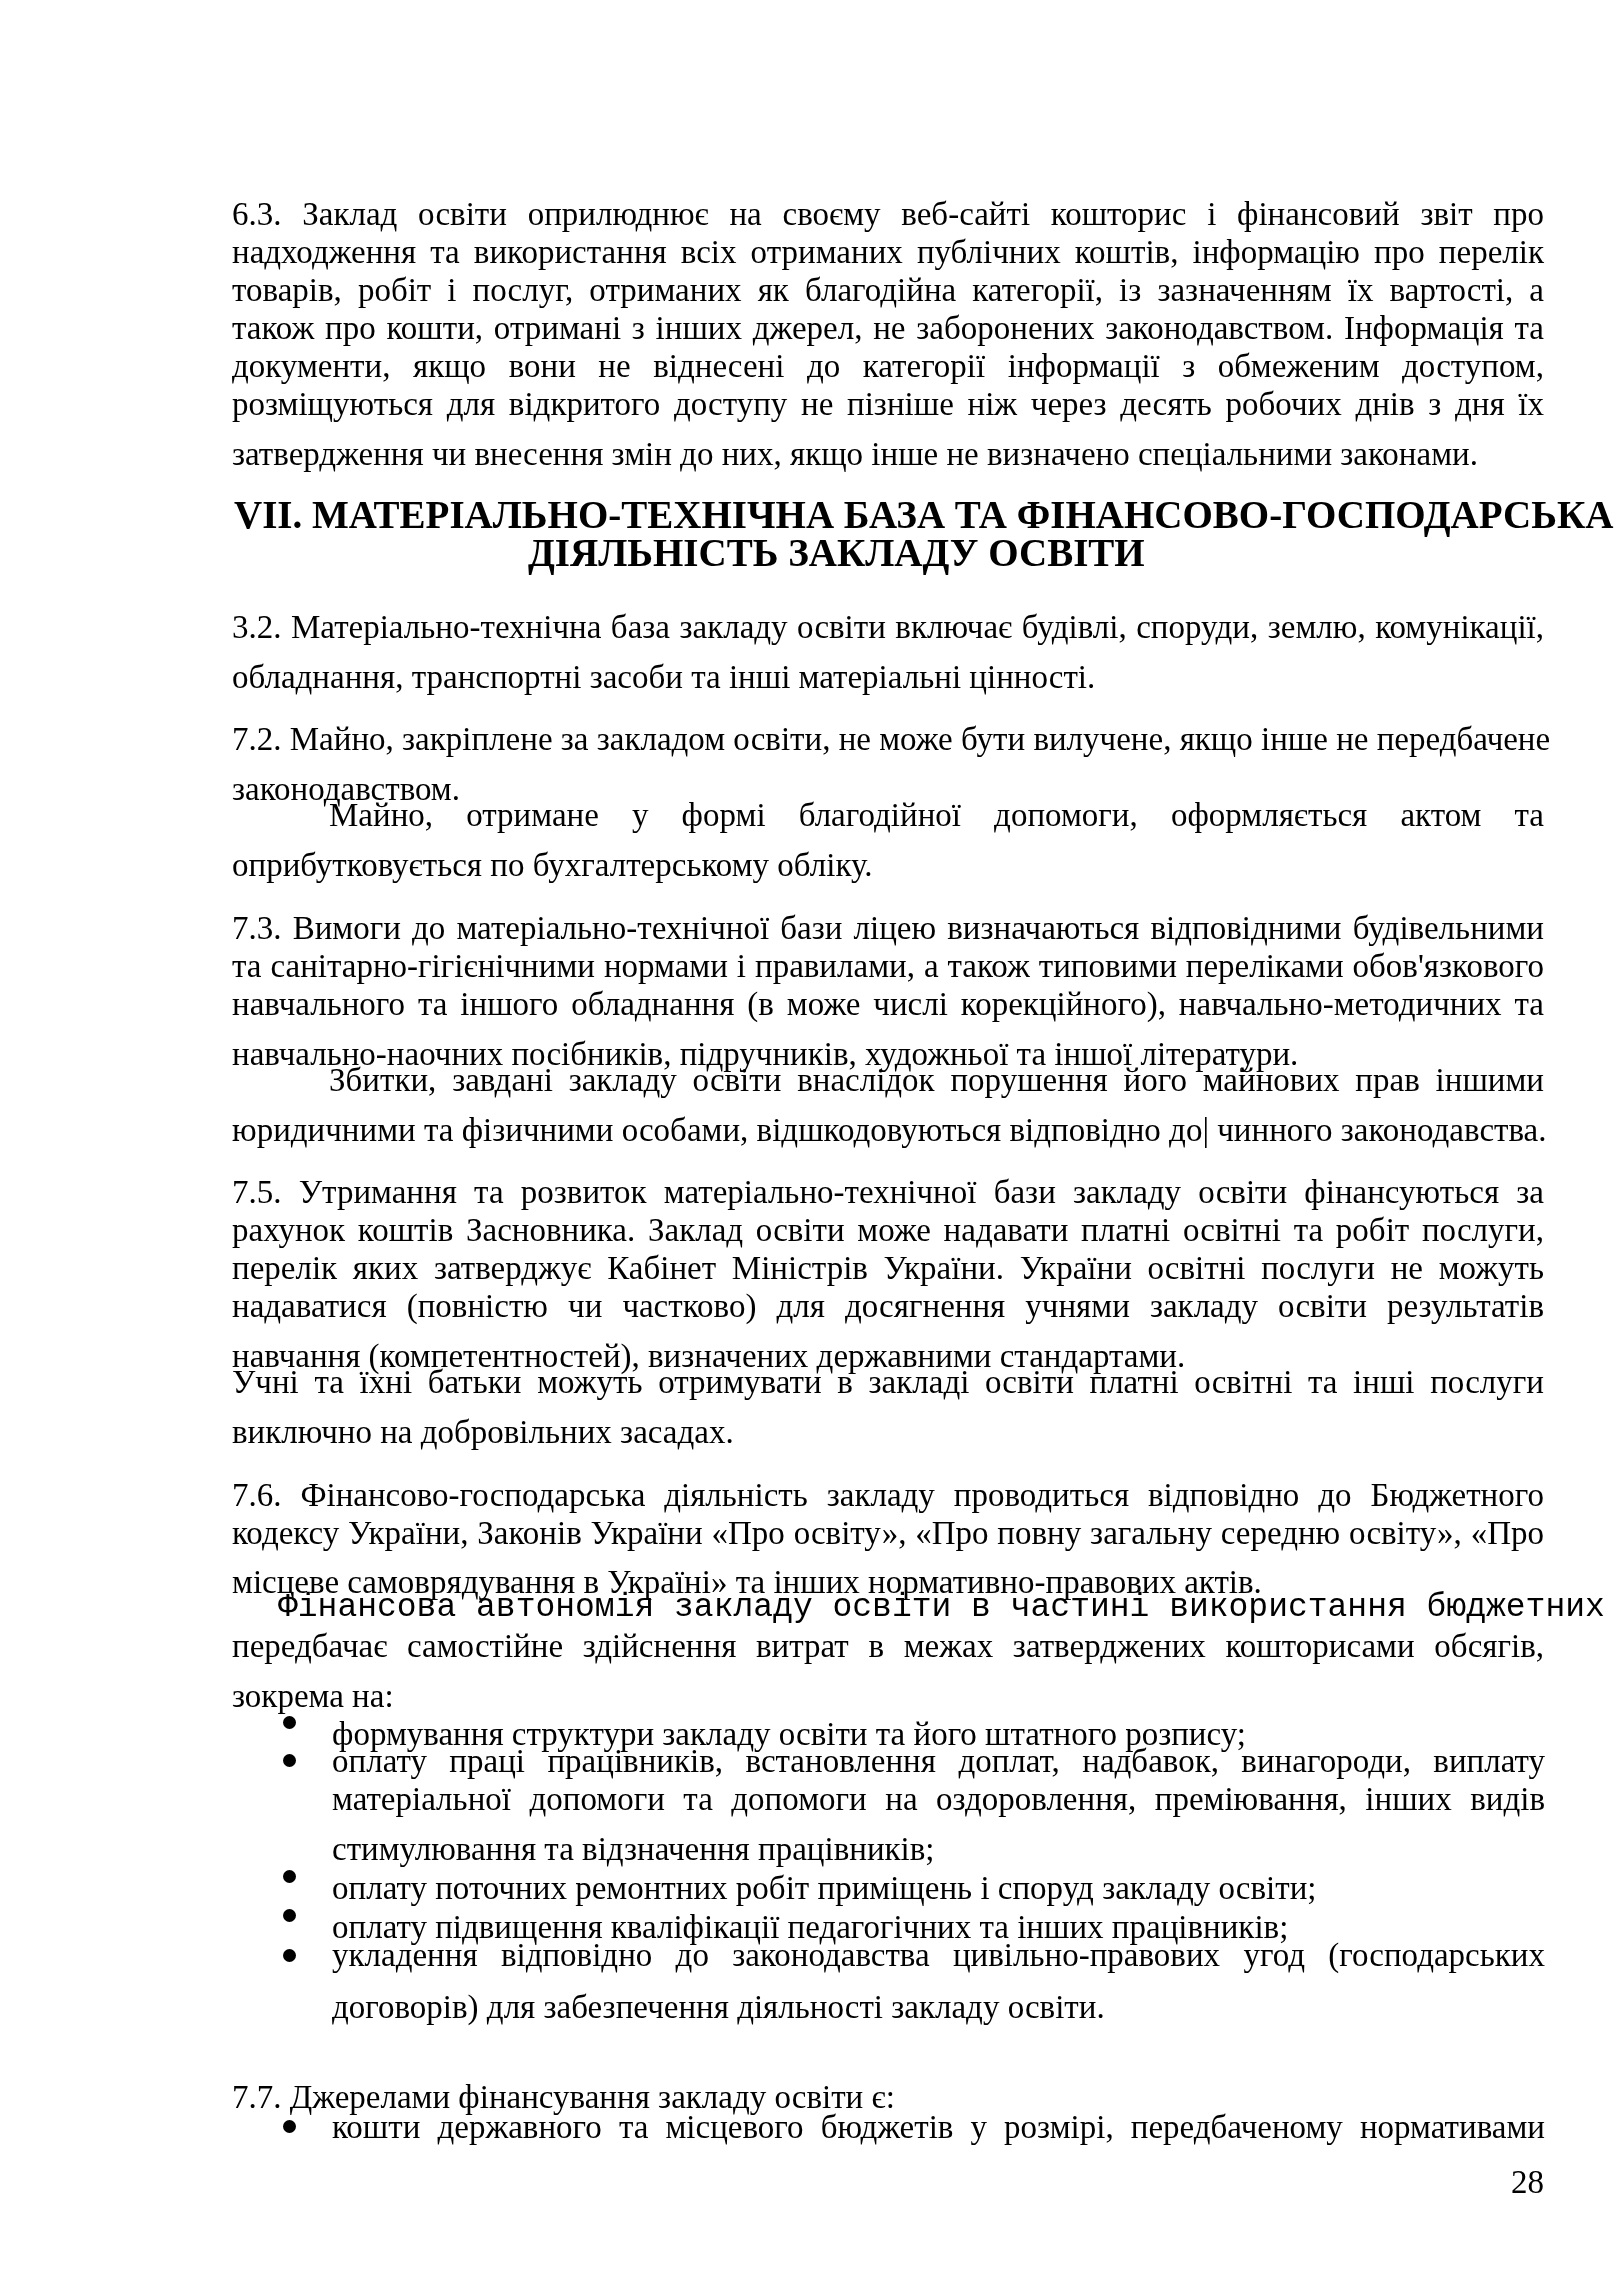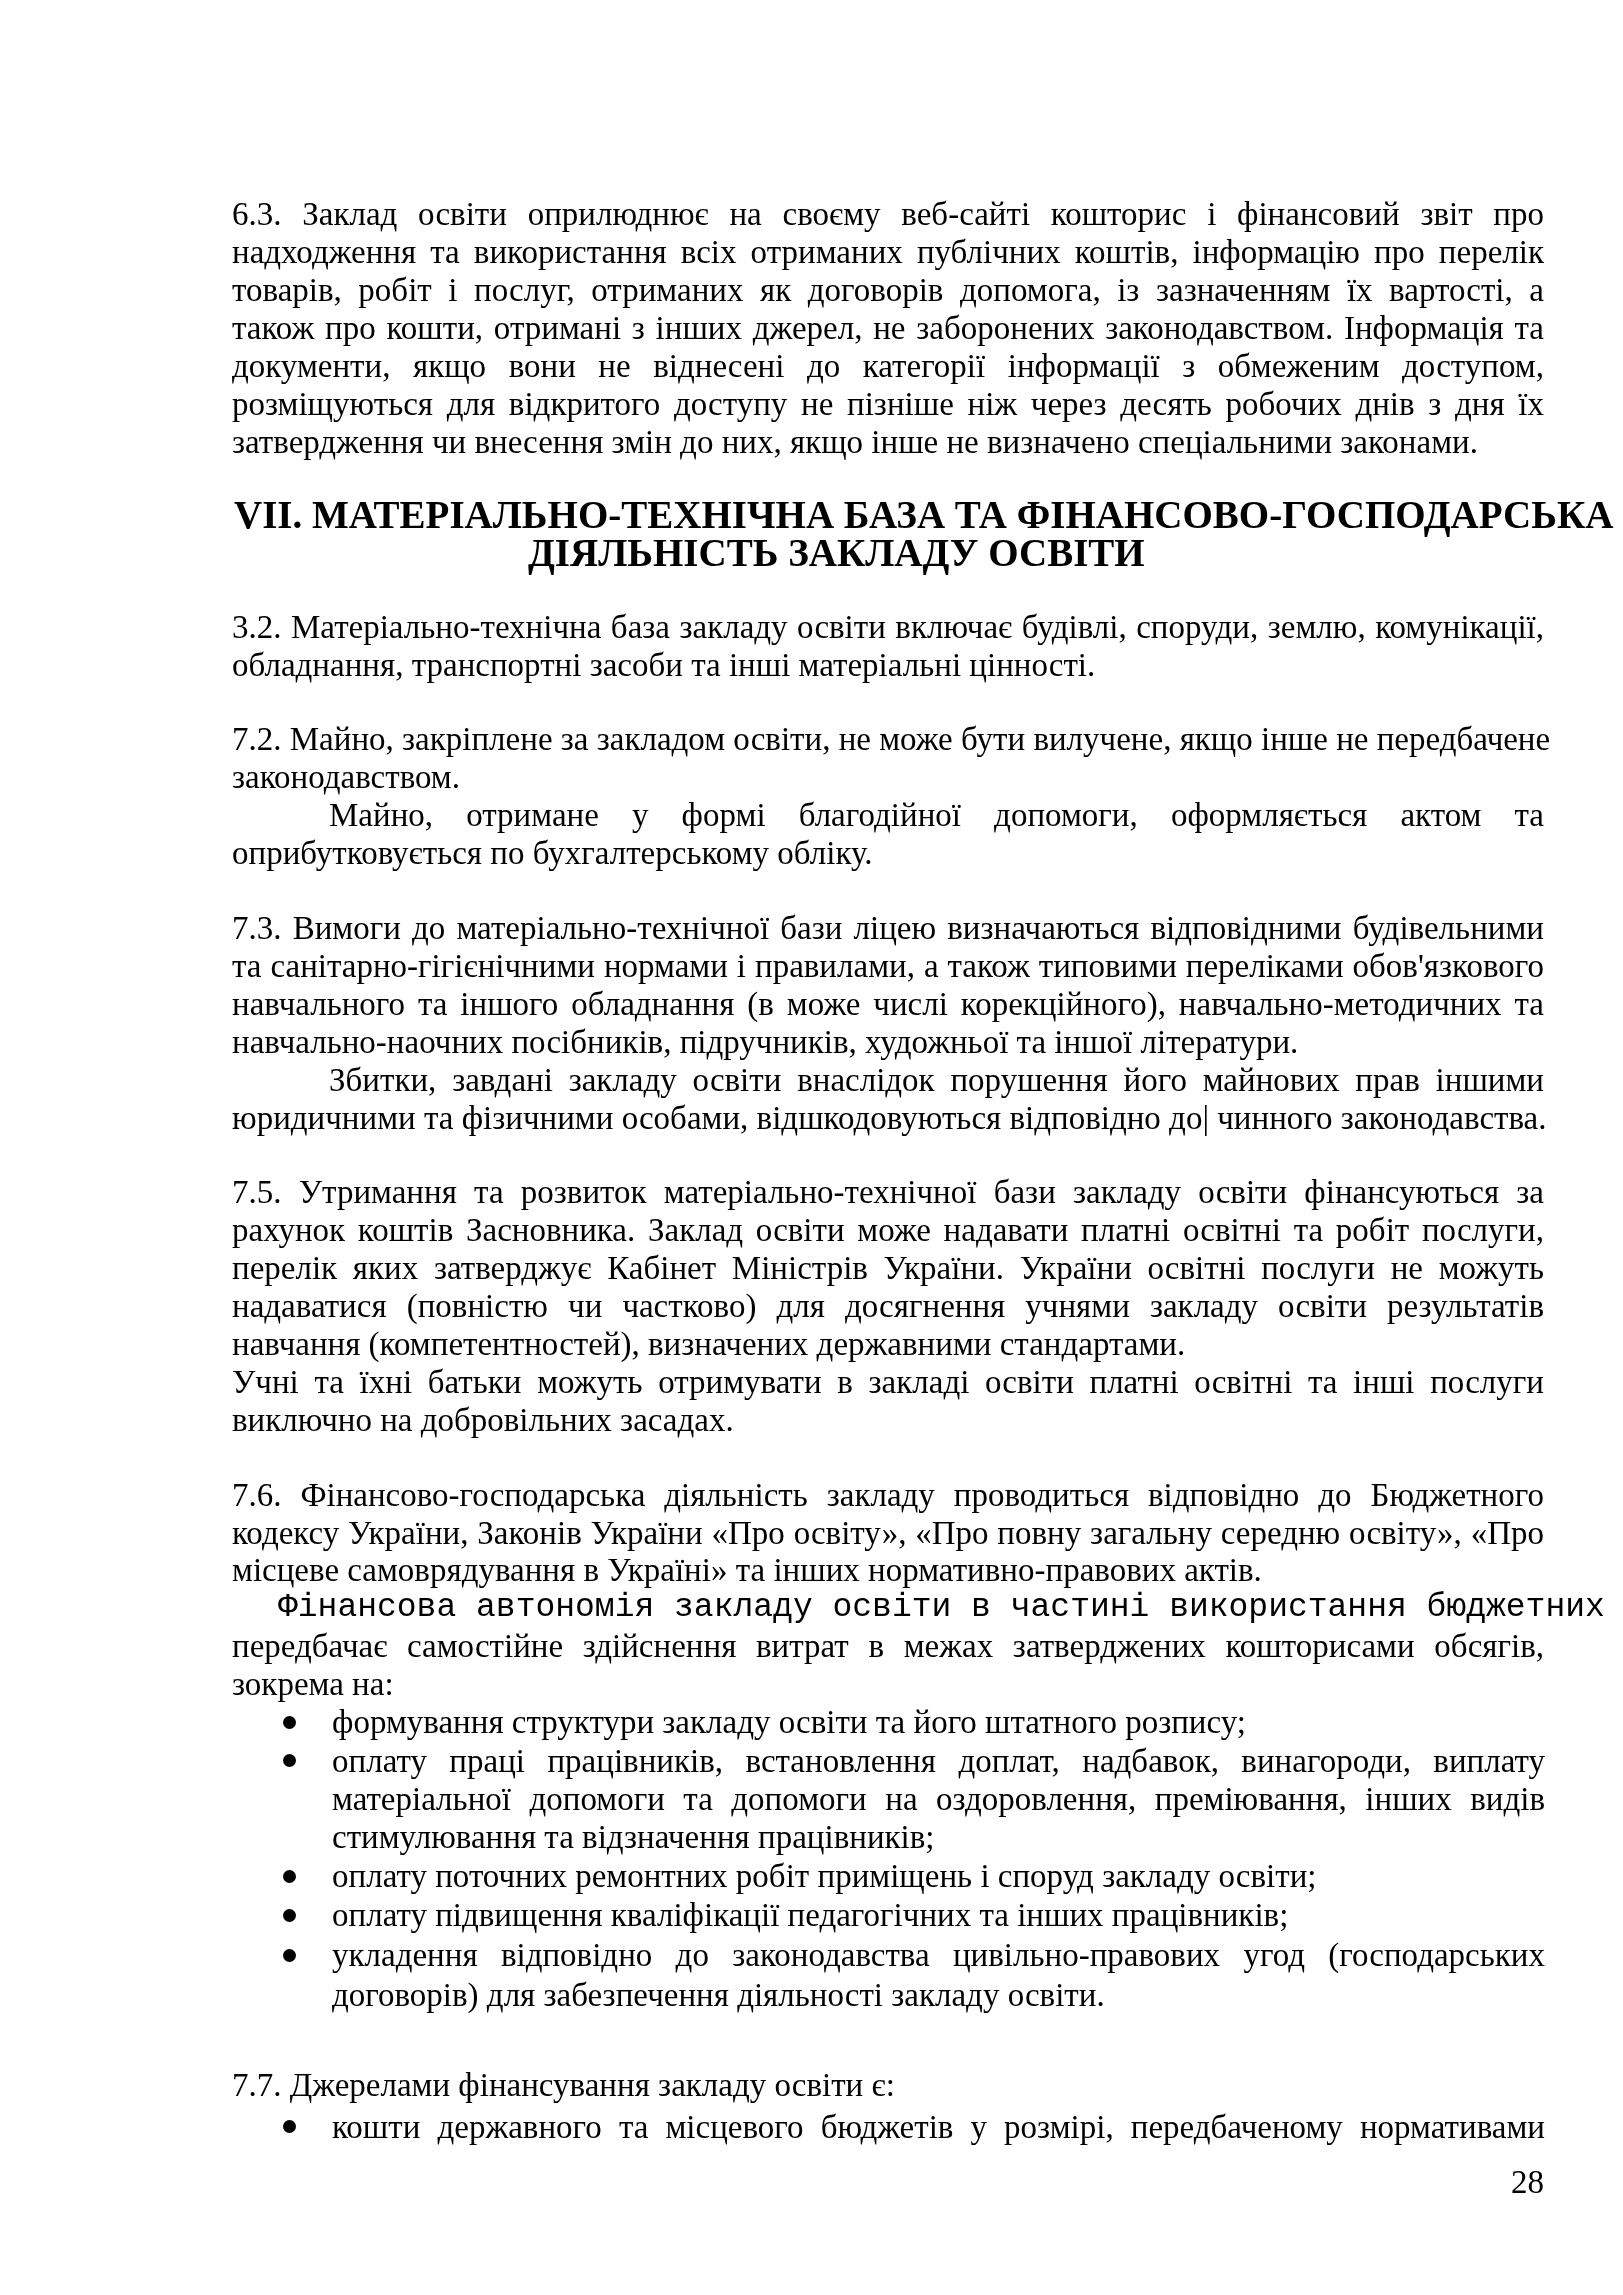--- a/index.html
+++ b/index.html
@@ -31,20 +31,21 @@
     line-height: 38px;
     white-space: nowrap;
     overflow: visible;
   }
   .line.j {
     text-align: justify;
     text-align-last: justify;
   }
   .line.l {
     text-align: left;
+    margin-top: 12px;
   }
   .line.ind1 { left: 329px; width: 1215px; }   
   .line.ind2 { left: 278px; width: 1266px; font-family: Liberation Mono, monospace; }   
   .line.bul  { left: 332px; width: 1213px; }   
   .heading {
     position: absolute;
     font-weight: bold;
     font-size: 39px;
     line-height: 38px;
     white-space: nowrap;
@@ -67,21 +68,21 @@
   }
 </style>
 </head>
 <body>
 
 <div class="page">
 
   <div>
     <div class="line j" style="top:195px">6.3. Заклад освіти оприлюднює на своєму веб-сайті кошторис і фінансовий звіт про</div>
     <div class="line j" style="top:233px">надходження та використання всіх отриманих публічних коштів, інформацію про перелік</div>
-    <div class="line j" style="top:271px">товарів, робіт і послуг, отриманих як договорів допомога, із зазначенням їх вартості, а</div>
+    <div class="line j" style="top:271px">товарів, робіт і послуг, отриманих як благодійна категорії, із зазначенням їх вартості, а</div>
     <div class="line j" style="top:309px">також про кошти, отримані з інших джерел, не заборонених законодавством. Інформація та</div>
     <div class="line j" style="top:347px">документи, якщо вони не віднесені до категорії інформації з обмеженим доступом,</div>
     <div class="line j" style="top:385px">розміщуються для відкритого доступу не пізніше ніж через десять робочих днів з дня їх</div>
     <div class="line l" style="top:423px">затвердження чи внесення змін до них, якщо інше не визначено спеціальними законами.</div>
   </div>
 
   <div>
     <div class="heading" style="left:234px; top:496px">VII. МАТЕРІАЛЬНО-ТЕХНІЧНА БАЗА ТА ФІНАНСОВО-ГОСПОДАРСЬКА</div>
     <div class="heading" style="left:528px; top:534px">ДІЯЛЬНІСТЬ ЗАКЛАДУ ОСВІТИ</div>
   </div>

